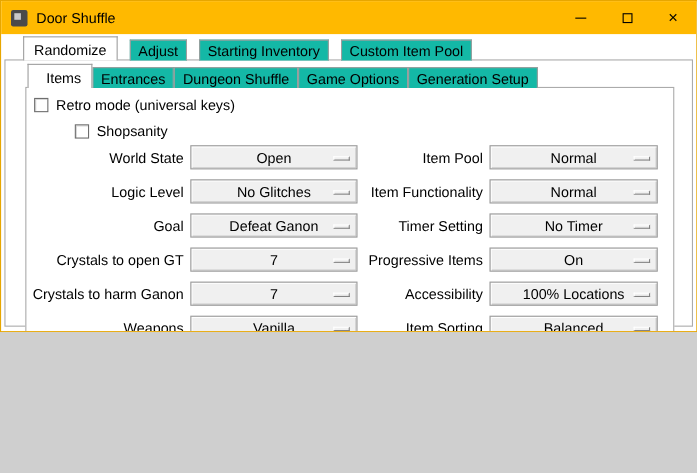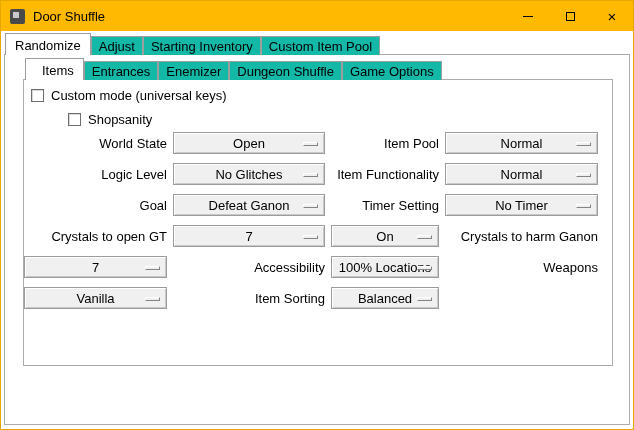--- a/index.html
+++ b/index.html
@@ -1,21 +1,21 @@
 <!DOCTYPE html>
 <html><head>
 <meta charset="utf-8">
 <style>
   * { box-sizing: border-box; margin: 0; padding: 0; }
   html,body { background:#cfcfcf; }
   body { font-family: "Liberation Sans", "DejaVu Sans", sans-serif; font-size: 13px; color:#000; }
 
   .window {
     position: relative;
-    width: 634px; height: 430px;
+    width: 634px; height: 302px;
     background: #ffffff;
     border: 1px solid #e7a600;
     overflow: hidden;
   }
 
   
   .titlebar {
     position: absolute; top:0; left:0; right:0; height:30px;
     background: #FFB900;
     display: flex; align-items: center;
@@ -30,21 +30,21 @@
     background:#c9c9c9;
   }
   .win-title { margin-left: 8px; font-size: 13px; }
   .win-btns { margin-left:auto; display:flex; height:30px; }
   .win-btn { width: 42px; height: 30px; display:flex; align-items:center; justify-content:center; cursor: default; }
   .glyph-min { width: 10px; height: 1px; background:#000; }
   .glyph-max { width: 9px; height: 9px; border: 1px solid #000; }
   .glyph-close { font-size: 15px; line-height: 15px; }
 
   
-  .main-tabs { position:absolute; top:32px; left:4px; display:flex; z-index:3; }
+  .main-tabs { position:absolute; top:32px; left:20px; display:flex; z-index:3;gap:11px; }
   .sub-tabs  { position:absolute; top:57px; left:24px; display:flex; z-index:3; }
   .tab {
     background:#14b8a6;
     border:1px solid #9e9e9e; border-bottom:none;
     padding: 2px 7px 1px 7px;
     margin-top:3px;
     white-space:nowrap;
   }
   .tab.selected {
     background:#ffffff;
@@ -150,30 +150,30 @@
     <div class="tab"><span>Adjust</span></div>
     <div class="tab"><span>Starting Inventory</span></div>
     <div class="tab"><span>Custom Item Pool</span></div>
   </div>
 
   <div class="main-pane"></div>
 
   <div class="sub-tabs">
     <div class="tab selected"><span>Items</span></div>
     <div class="tab"><span>Entrances</span></div>
-    <div class="tab"><span>Enemizer</span></div>
     <div class="tab"><span>Dungeon Shuffle</span></div>
     <div class="tab"><span>Game Options</span></div>
+    <div class="tab"><span>Generation Setup</span></div>
   </div>
 
   <div class="sub-pane">
 
     <div class="cbrow r1">
       <div class="checkbox"></div>
-      <span>Custom mode (universal keys)</span>
+      <span>Retro mode (universal keys)</span>
     </div>
     <div class="cbrow r2">
       <div class="checkbox"></div>
       <span>Shopsanity</span>
     </div>
 
     <div class="settings-grid">
 
       <span class="f-label">World State</span>
       <div class="om">
@@ -206,20 +206,21 @@
       <div class="om">
           <span>No Timer</span>
           <div class="om-ind"></div>
         </div>
 
       <span class="f-label">Crystals to open GT</span>
       <div class="om">
           <span>7</span>
           <div class="om-ind"></div>
         </div>
+      <span class="f-label">Progressive Items</span>
       <div class="om">
           <span>On</span>
           <div class="om-ind"></div>
         </div>
 
       <span class="f-label">Crystals to harm Ganon</span>
       <div class="om">
           <span>7</span>
           <div class="om-ind"></div>
         </div>

